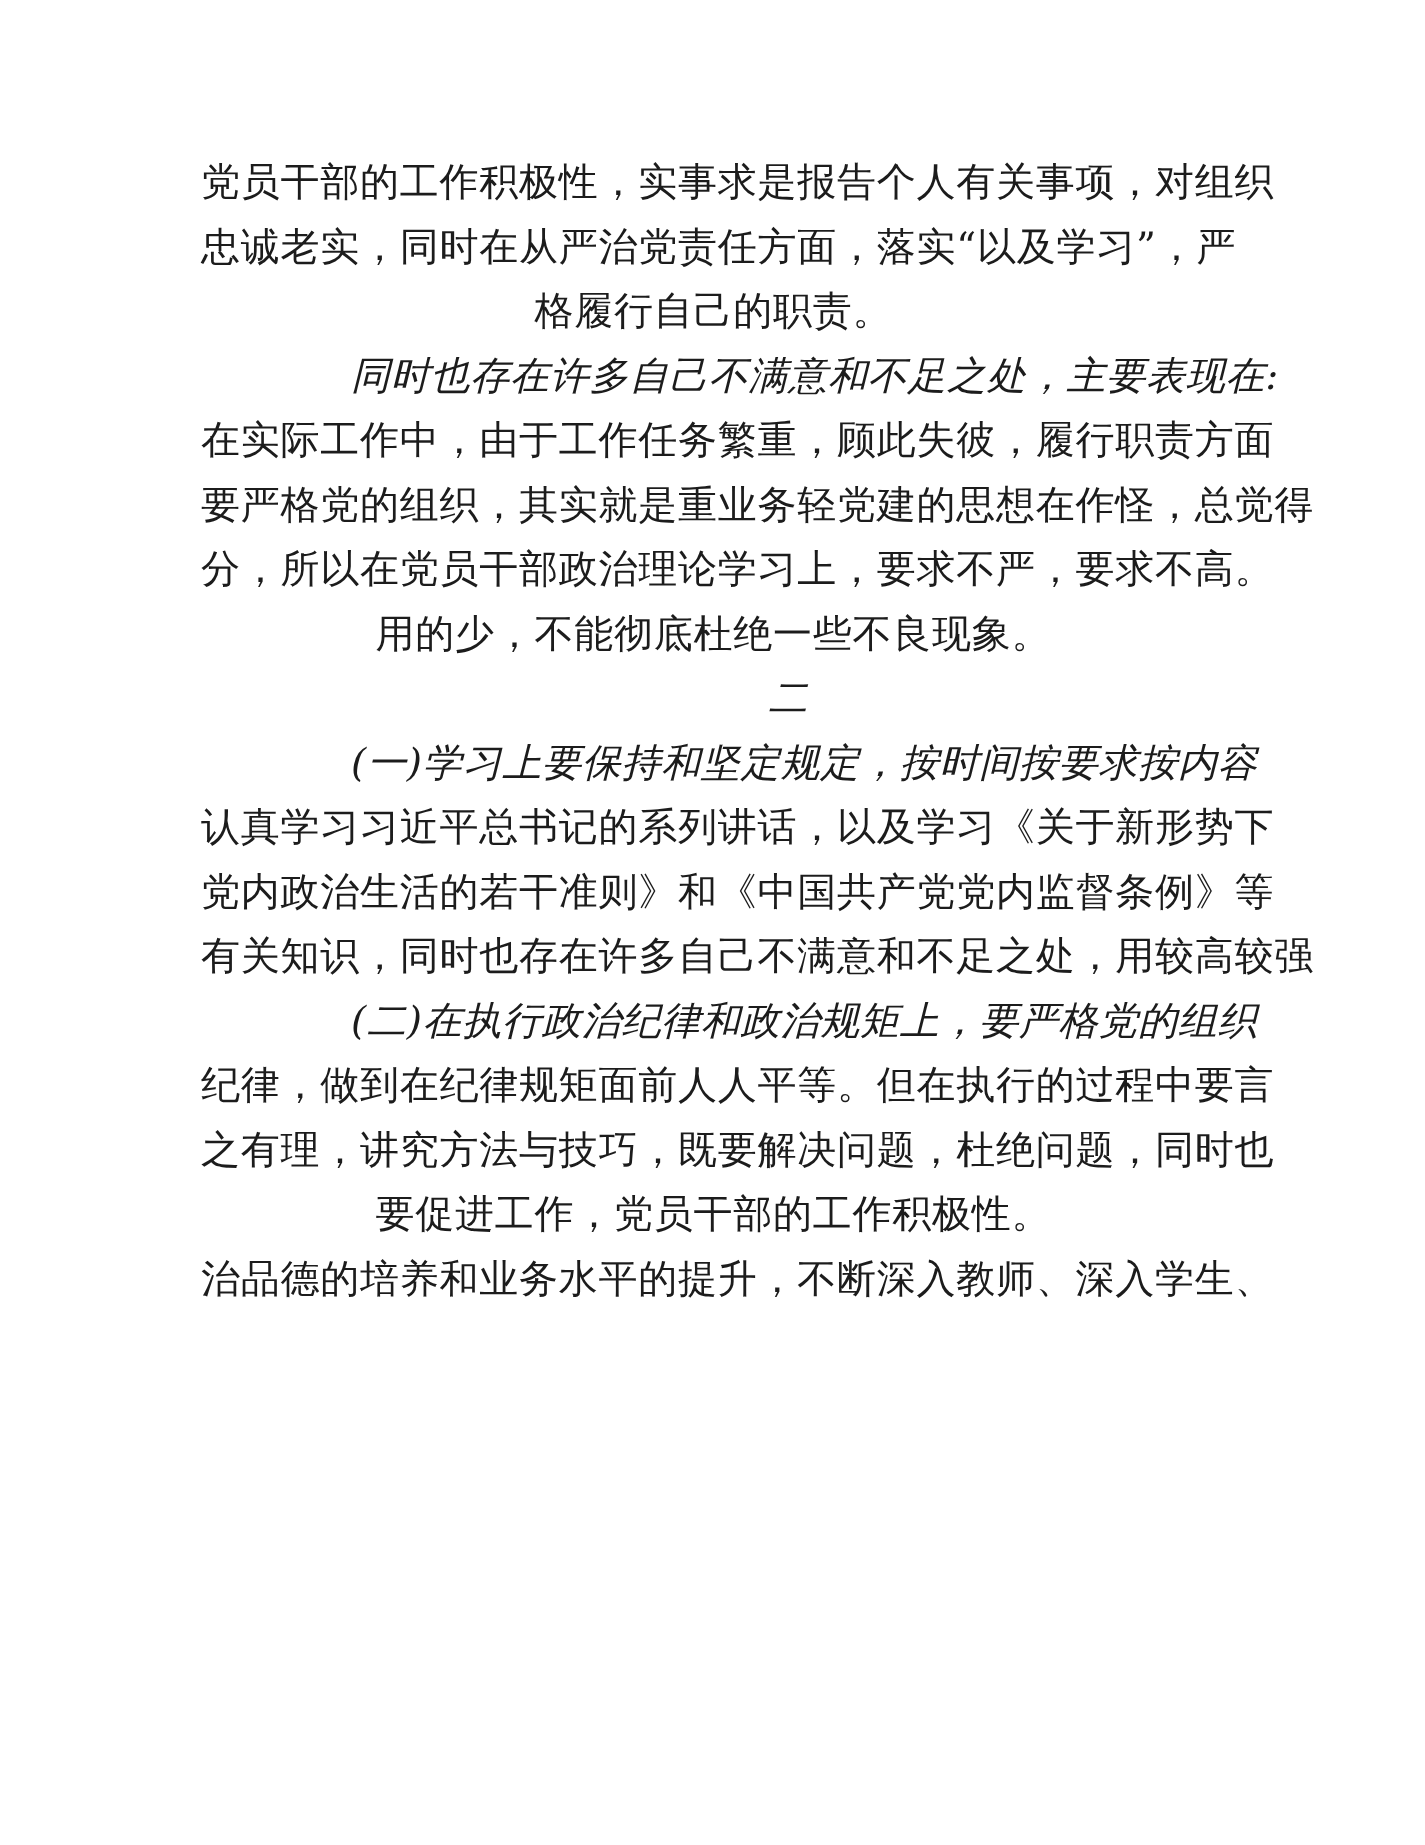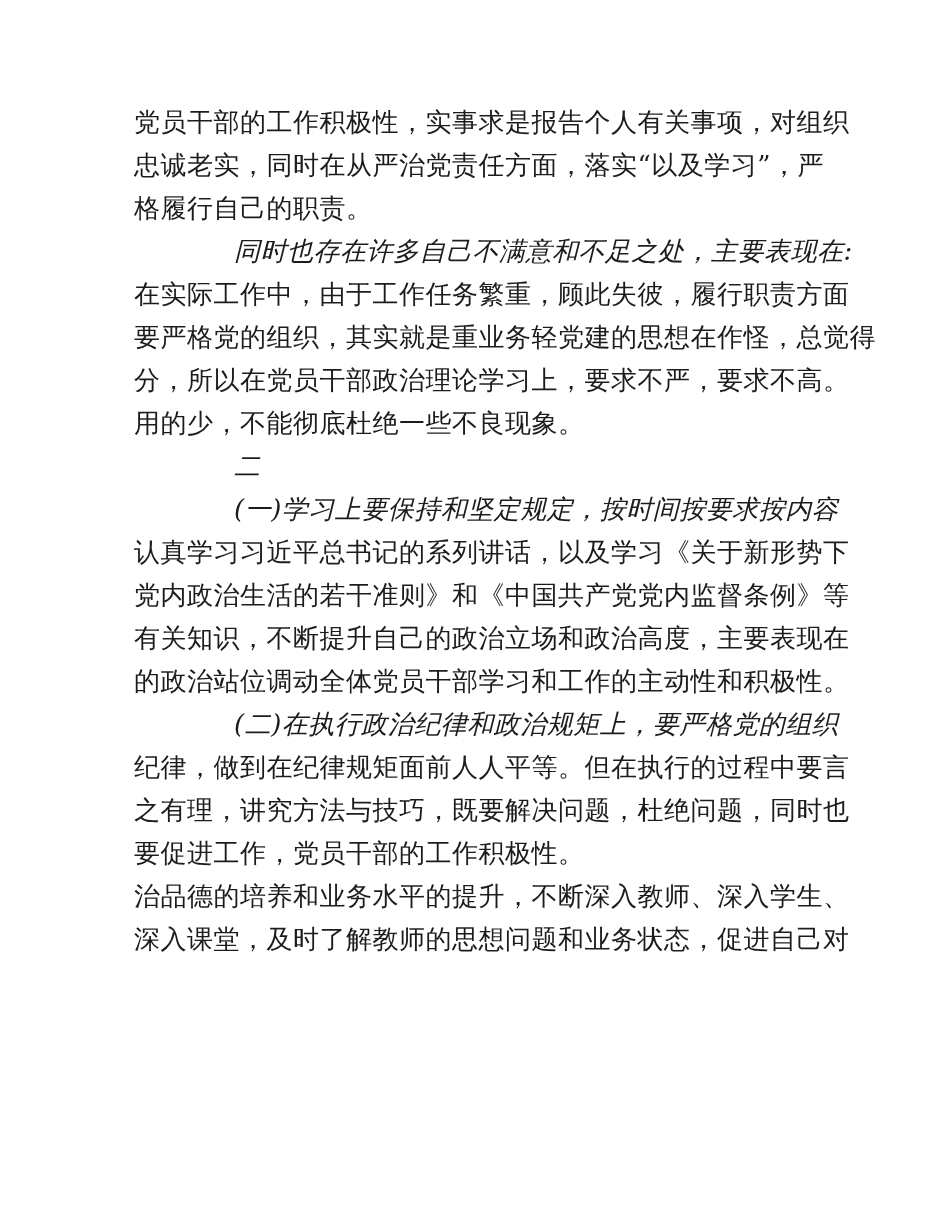--- a/index.html
+++ b/index.html
@@ -23,20 +23,21 @@
   }
   .doc {
     color: #1c1c1c;
     font-size: 26px;
     line-height: 43px;
     letter-spacing: 0.5px;
   }
   .para {
     margin: 0;
     padding: 0;
+    text-align: center;
   }
   .line {
     white-space: nowrap;
     text-rendering: optimizeLegibility;
   }
   .line.first-indent {
     padding-left: 100px;
     font-style: italic;
   }
 </style>
@@ -57,27 +58,25 @@
         <div class="line">分，所以在党员干部政治理论学习上，要求不严，要求不高。</div>
         <div class="line">用的少，不能彻底杜绝一些不良现象。</div>
       </div>
       <div class="para">
         <div class="line first-indent">二</div>
       </div>
       <div class="para">
         <div class="line first-indent">(一)学习上要保持和坚定规定，按时间按要求按内容</div>
         <div class="line">认真学习习近平总书记的系列讲话，以及学习《关于新形势下</div>
         <div class="line">党内政治生活的若干准则》和《中国共产党党内监督条例》等</div>
-        <div class="line">有关知识，不断提升自己的政治立场和政治高度，主要表现在</div>
-        <div class="line">的政治站位调动全体党员干部学习和工作的主动性和积极性。</div>
+        <div class="line">有关知识，同时也存在许多自己不满意和不足之处，用较高较强</div>
       </div>
       <div class="para">
         <div class="line first-indent">(二)在执行政治纪律和政治规矩上，要严格党的组织</div>
         <div class="line">纪律，做到在纪律规矩面前人人平等。但在执行的过程中要言</div>
         <div class="line">之有理，讲究方法与技巧，既要解决问题，杜绝问题，同时也</div>
         <div class="line">要促进工作，党员干部的工作积极性。</div>
       </div>
       <div class="para">
         <div class="line">治品德的培养和业务水平的提升，不断深入教师、深入学生、</div>
-        <div class="line">深入课堂，及时了解教师的思想问题和业务状态，促进自己对</div>
       </div>
     </div>
 </div>
 
 </body></html>

